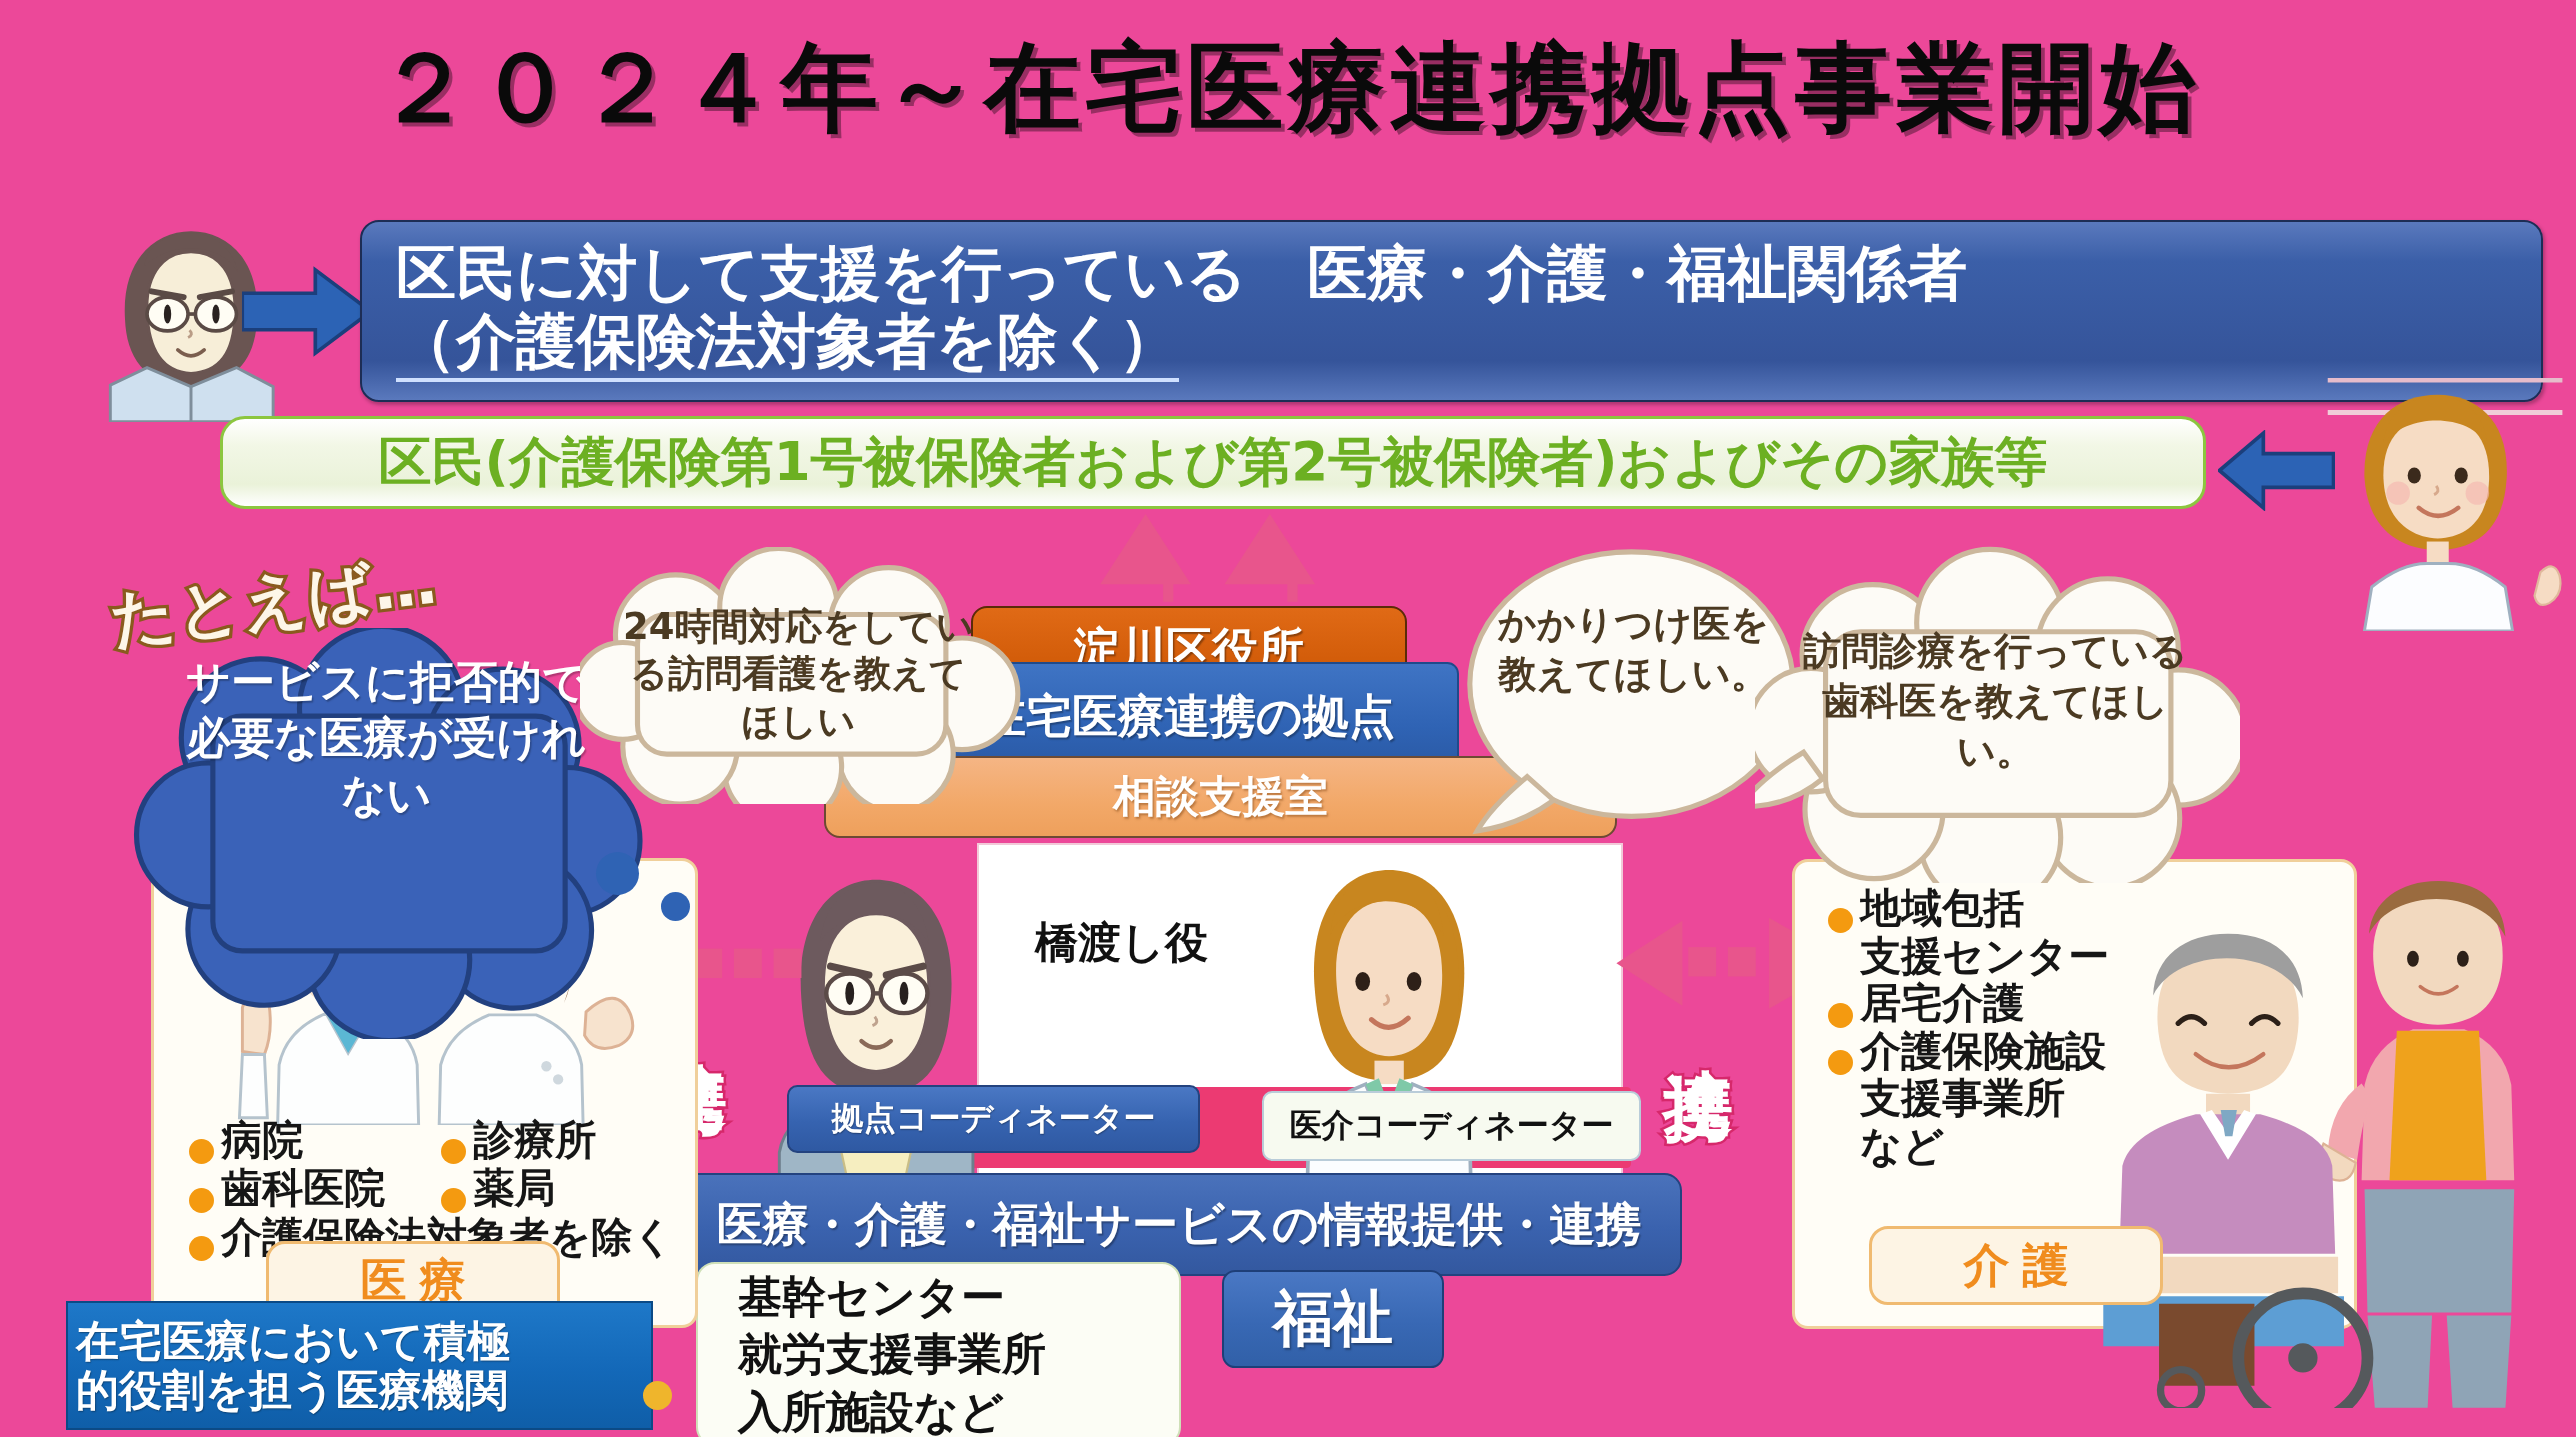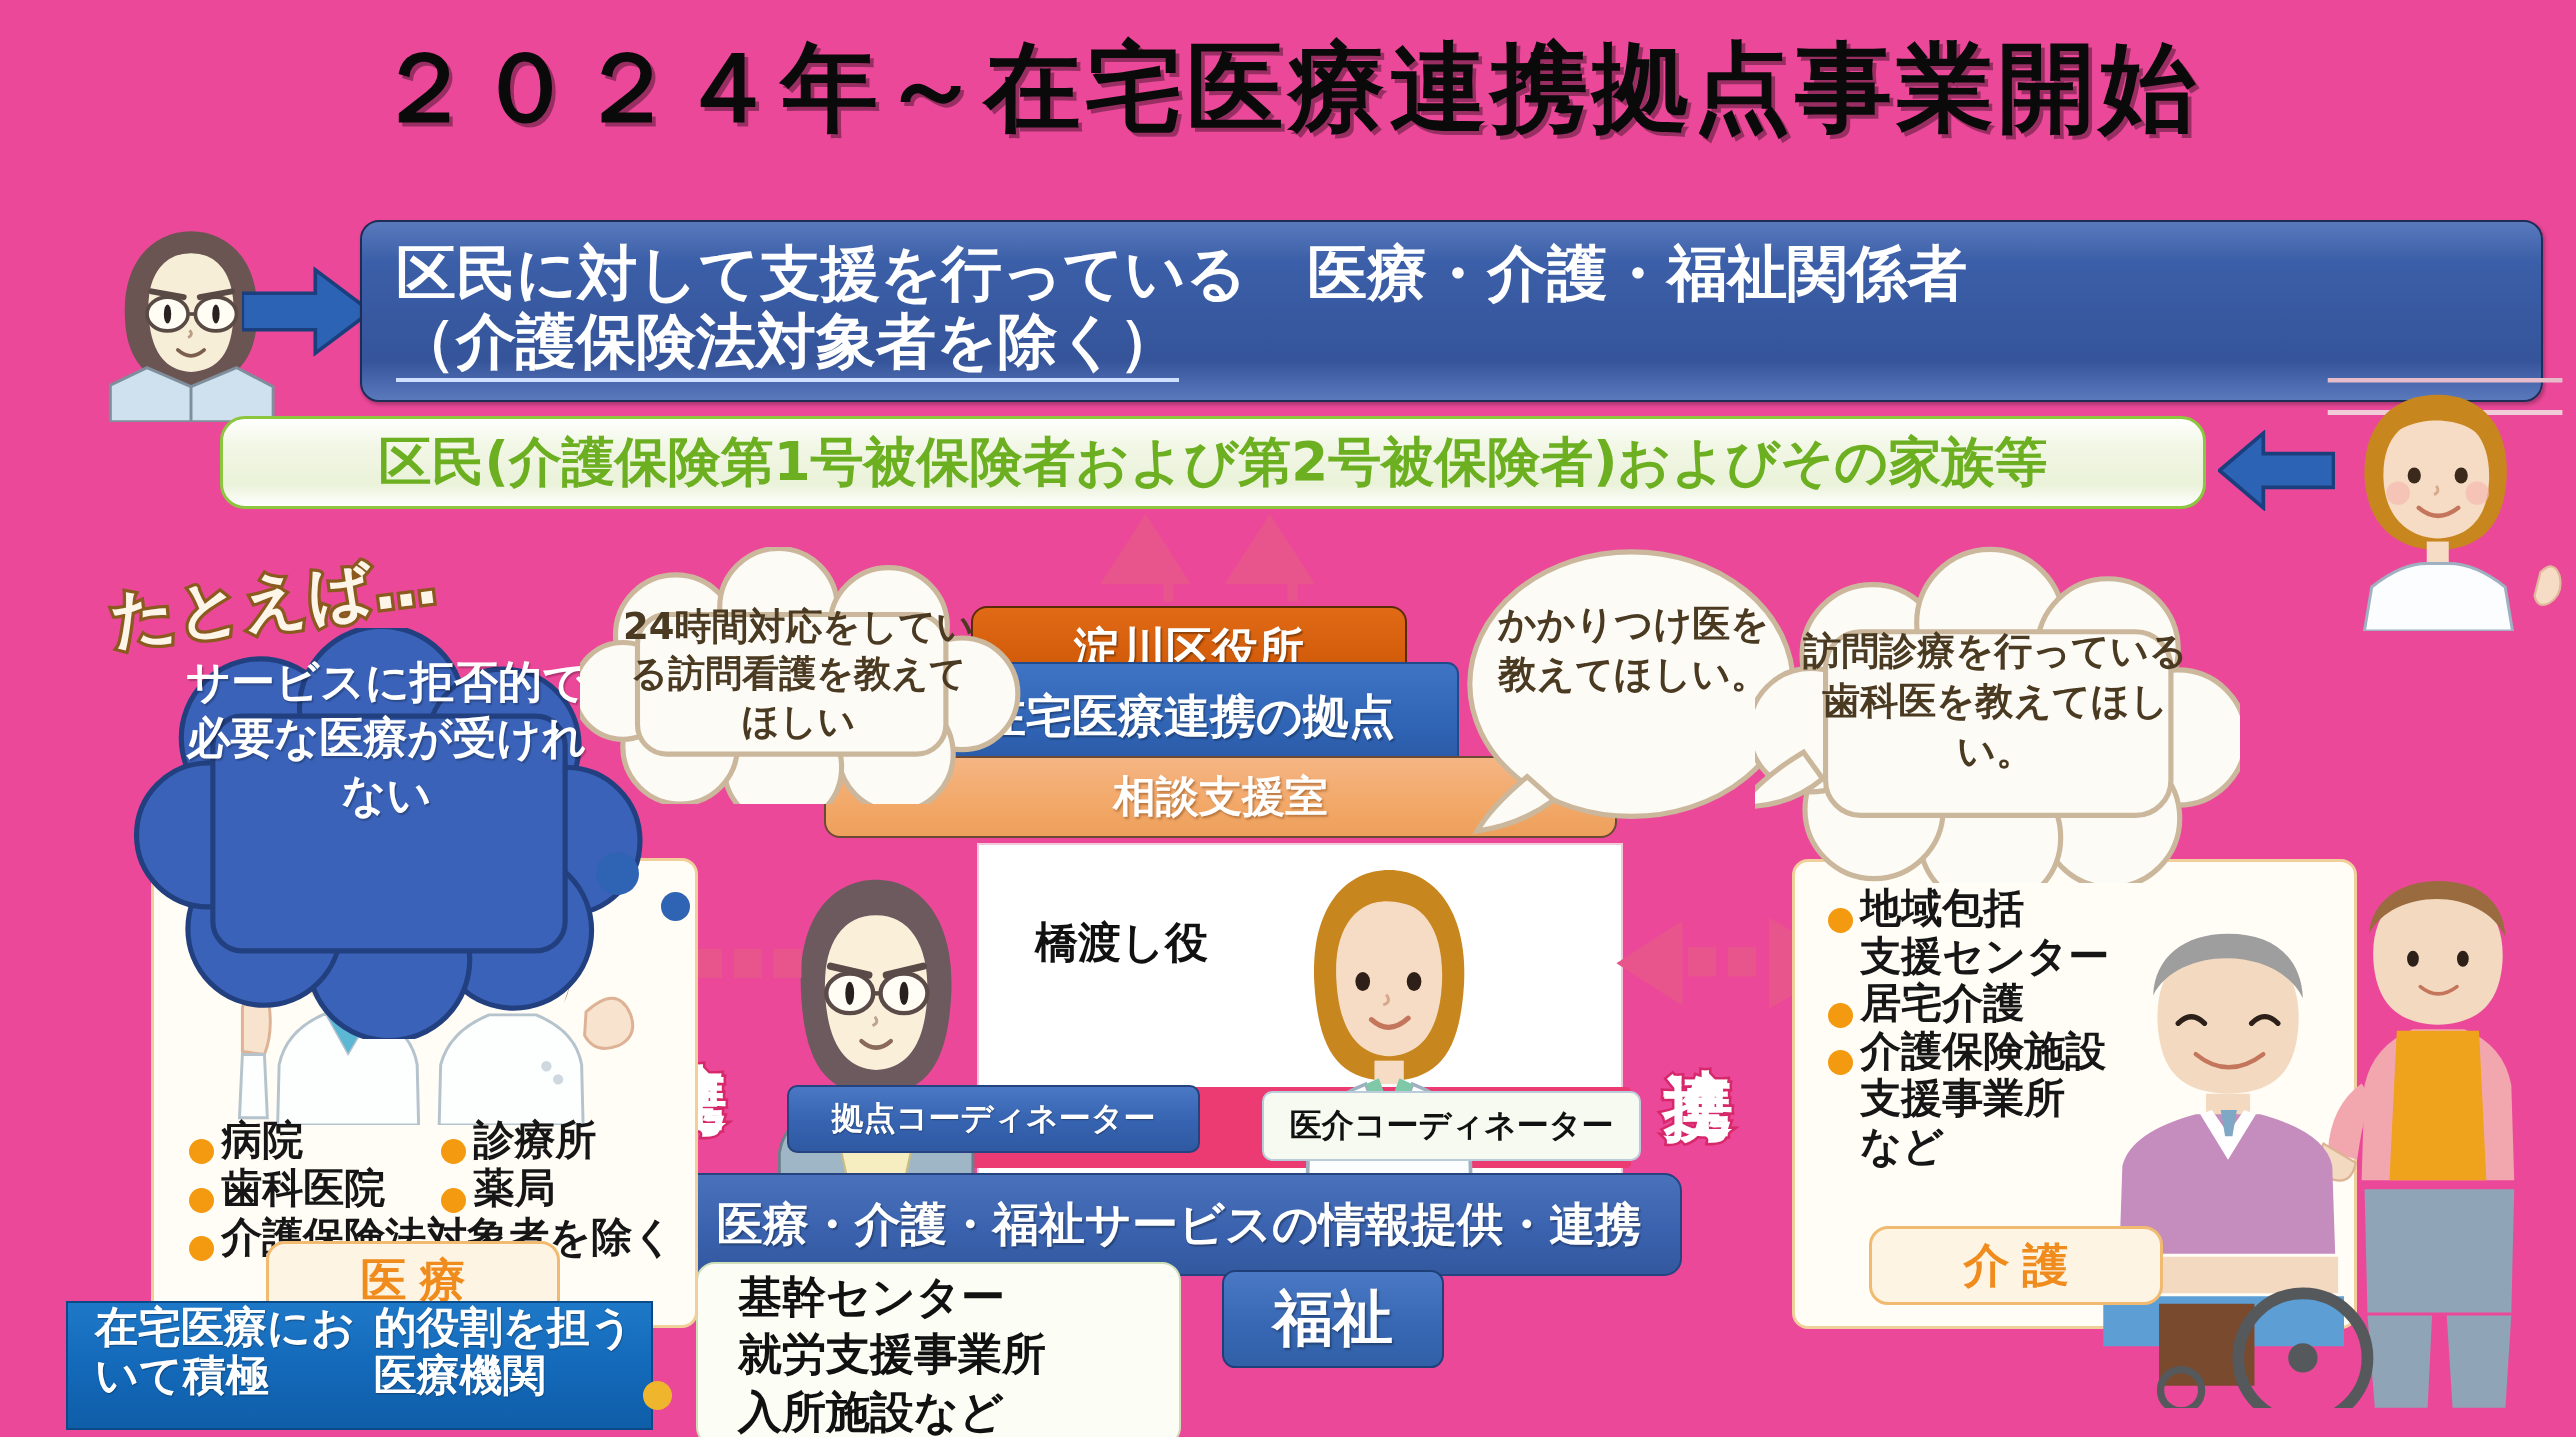--- a/index.html
+++ b/index.html
@@ -126,22 +126,22 @@
     display:flex;align-items:center;justify-content:center;
     letter-spacing:13.2px; text-indent:13.2px;
   }
 
   
   .blue-label {
     position:absolute;
     background: linear-gradient(180deg,#1e78c8 0%,#1368b8 55%,#0f5ea8 100%);
     border:2.2px solid #0b4a86;
     color:#fff;font-weight:bold;
-    display:flex;flex-direction:row;justify-content:center;
-    padding-left:27px;
+    display:flex;flex-direction:column;justify-content:center;
+    padding-left:8px;
     text-shadow:0.7px 0.7px 1.5px rgba(0,0,0,.35);
   }
 
   
   .white-list {
     position:absolute;
     background:#fcfdf5;border:2.9px solid #cfe0b8;border-radius:19px;
     color:#111;font-weight:bold;
     display:flex;flex-direction:column;justify-content:center;
     padding-left:40px;

